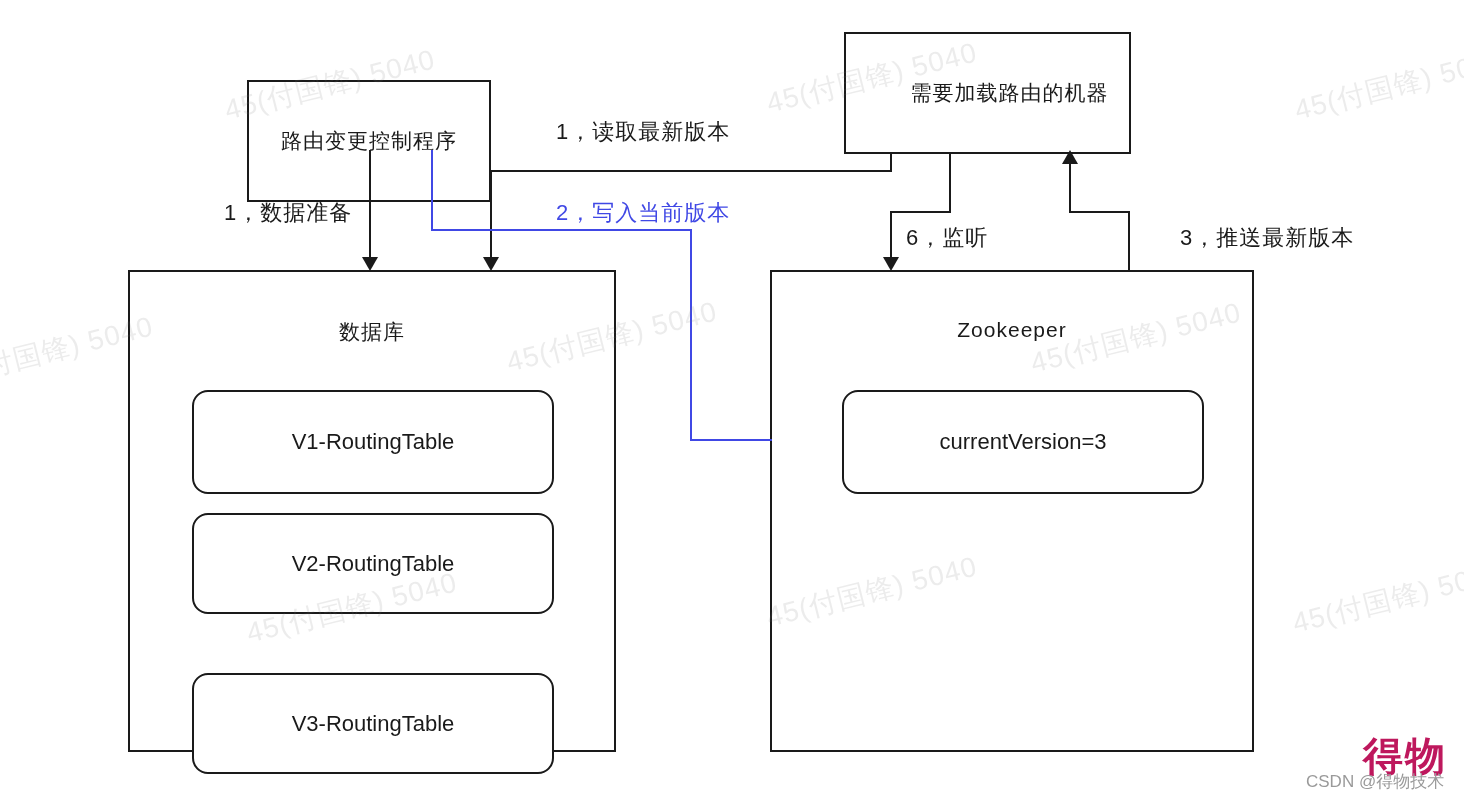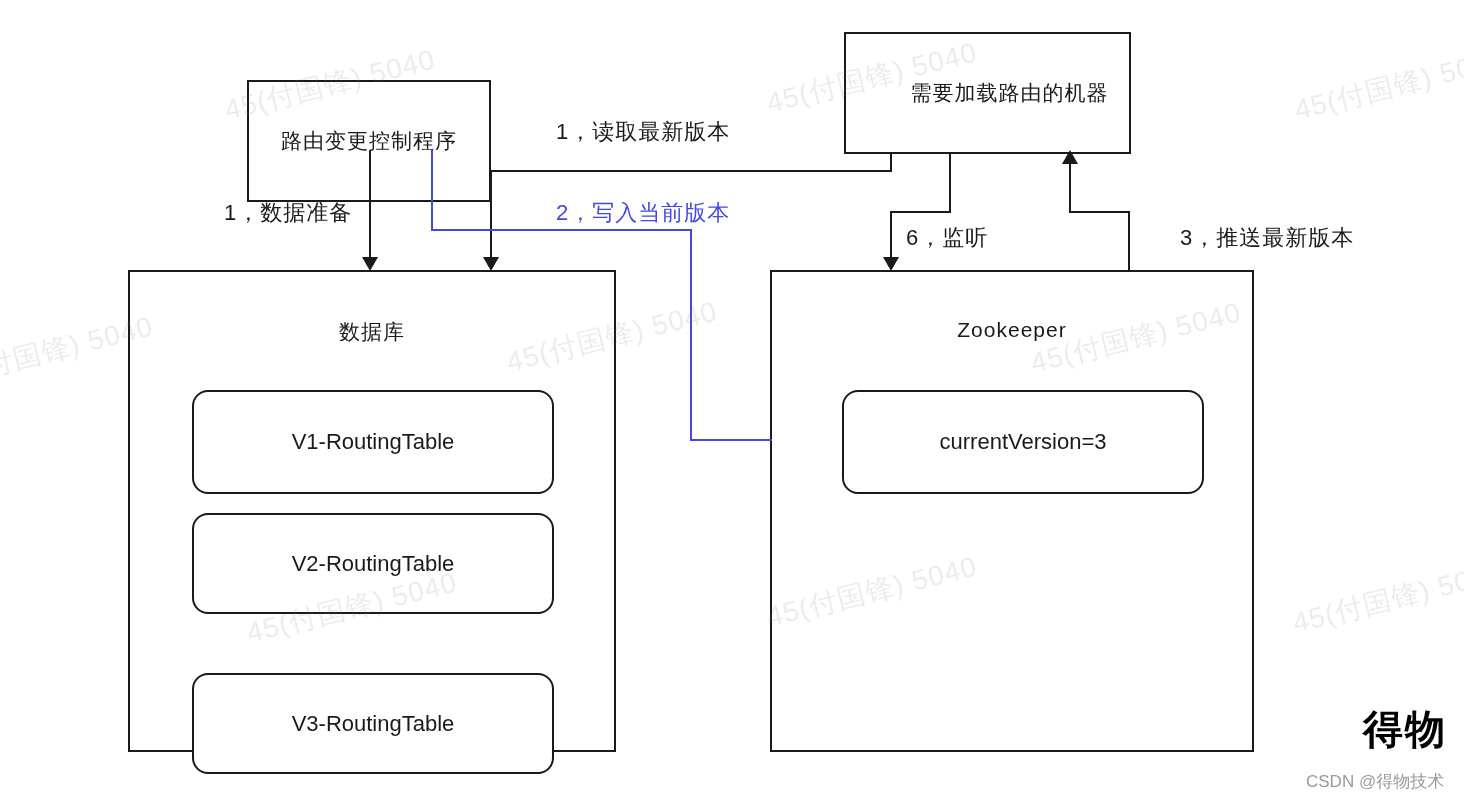--- a/index.html
+++ b/index.html
@@ -46,22 +46,22 @@
   }
   .edge-label.blue{color:#4048e5;text-align:right;}
   
   .wm{
     position:absolute;font-size:28px;white-space:nowrap;
     color:rgba(120,120,120,0.14);
     transform:translate(-50%,-50%) rotate(-14deg);
     letter-spacing:1px;pointer-events:none;z-index:50;
   }
   .brand{
-    position:absolute;left:1363px;top:702px;font-size:40px;font-weight:600;
-    color:#000000;letter-spacing:2px;z-index:51;
+    position:absolute;left:1363px;top:729px;font-size:40px;font-weight:600;
+    color:#be185d;letter-spacing:2px;z-index:51;
   }
   .credit{
     position:absolute;left:1306px;top:770px;font-size:17px;color:#9a9a9a;
     white-space:nowrap;z-index:52;
   }
 </style>
 </head>
 <body>
 
 <div class="node" style="left:247px;top:32px;width:240px;height:118px;margin-top:48px;">

